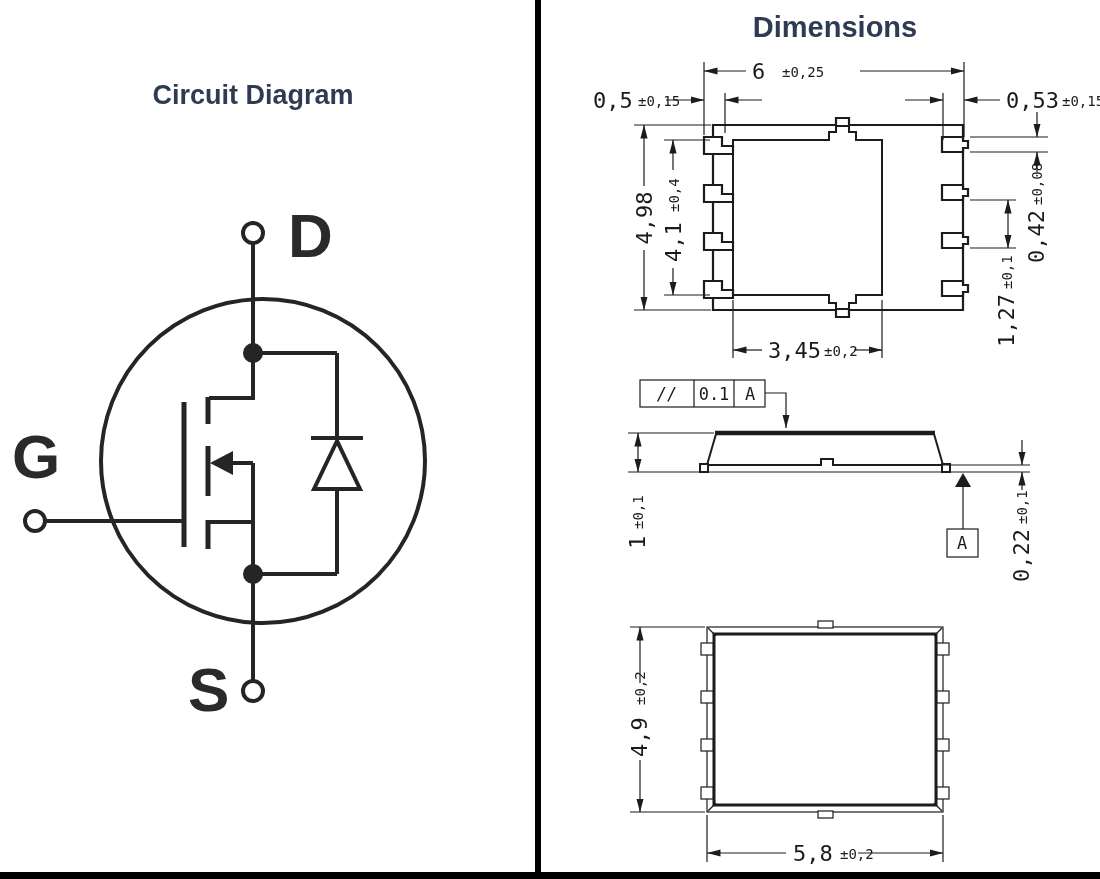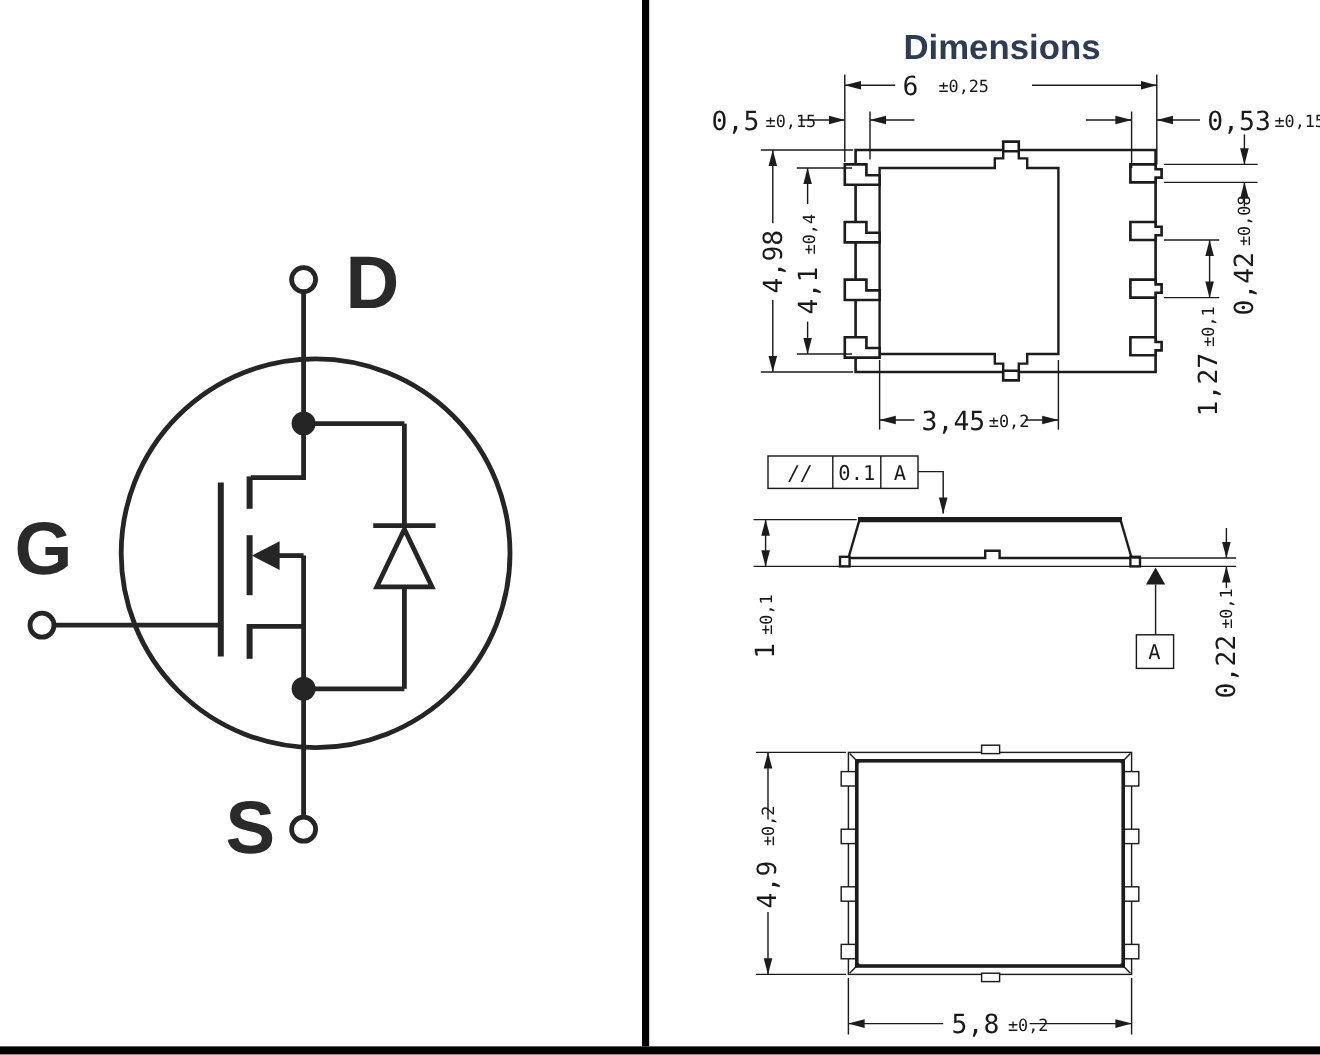--- a/index.html
+++ b/index.html
@@ -1,20 +1,20 @@
 <!DOCTYPE html>
 <html><head>
 <meta charset="utf-8">
 <style>
   html,body{margin:0;padding:0;background:#fff;}
   .page{position:relative;width:1100px;height:879px;background:#fff;overflow:hidden;
         font-family:"Liberation Sans",sans-serif;}
   .panel-title{position:absolute;text-align:center;font-weight:bold;color:#2e3b52;}
   #circuit-title{left:83px;top:80px;width:340px;font-size:27px;}
-  #dimensions-title{left:660px;top:11px;width:350px;font-size:29px;margin-top:13px;}
+  #dimensions-title{left:660px;top:11px;width:350px;font-size:29px;}
   .divider{position:absolute;left:535px;top:0;width:6px;height:872px;background:#000;}
   .bottom-bar{position:absolute;left:0;top:872px;width:1100px;height:7px;background:#000;}
   svg{position:absolute;top:0;}
   #circuit-svg{left:0;}
   #dims-svg{left:538px;}
   .ck{stroke:#252525;fill:none;stroke-width:4;}
   .ck5{stroke:#252525;fill:none;stroke-width:5;}
   .dotf{fill:#252525;stroke:none;}
   .term{fill:#fff;stroke:#252525;stroke-width:4;}
   .bigletter{font-family:"Liberation Sans",sans-serif;font-weight:bold;font-size:62px;fill:#2a2a2a;}
@@ -27,20 +27,21 @@
   .dim{font-family:"DejaVu Sans Mono","Liberation Mono",monospace;fill:#1a1a1a;}
   .v{font-size:22px;}
   .t{font-size:14px;}
   .fcf{font-family:"DejaVu Sans Mono","Liberation Mono",monospace;font-size:17px;fill:#1a1a1a;}
 </style>
 </head>
 <body>
 
 <div class="page">
 
+  <div class="panel-title" id="circuit-title">Circuit Diagram</div>
   <div class="panel-title" id="dimensions-title">Dimensions</div>
 
   <svg id="circuit-svg" width="538" height="872" viewBox="0 0 538 872">
 
     <circle class="ck" cx="263" cy="461" r="162"></circle>
 
     <g>
       <circle class="term" cx="253" cy="233" r="10"></circle>
       <line class="ck" x1="253" y1="243" x2="253" y2="353"></line>
       <circle class="dotf" cx="253" cy="353" r="10"></circle>

